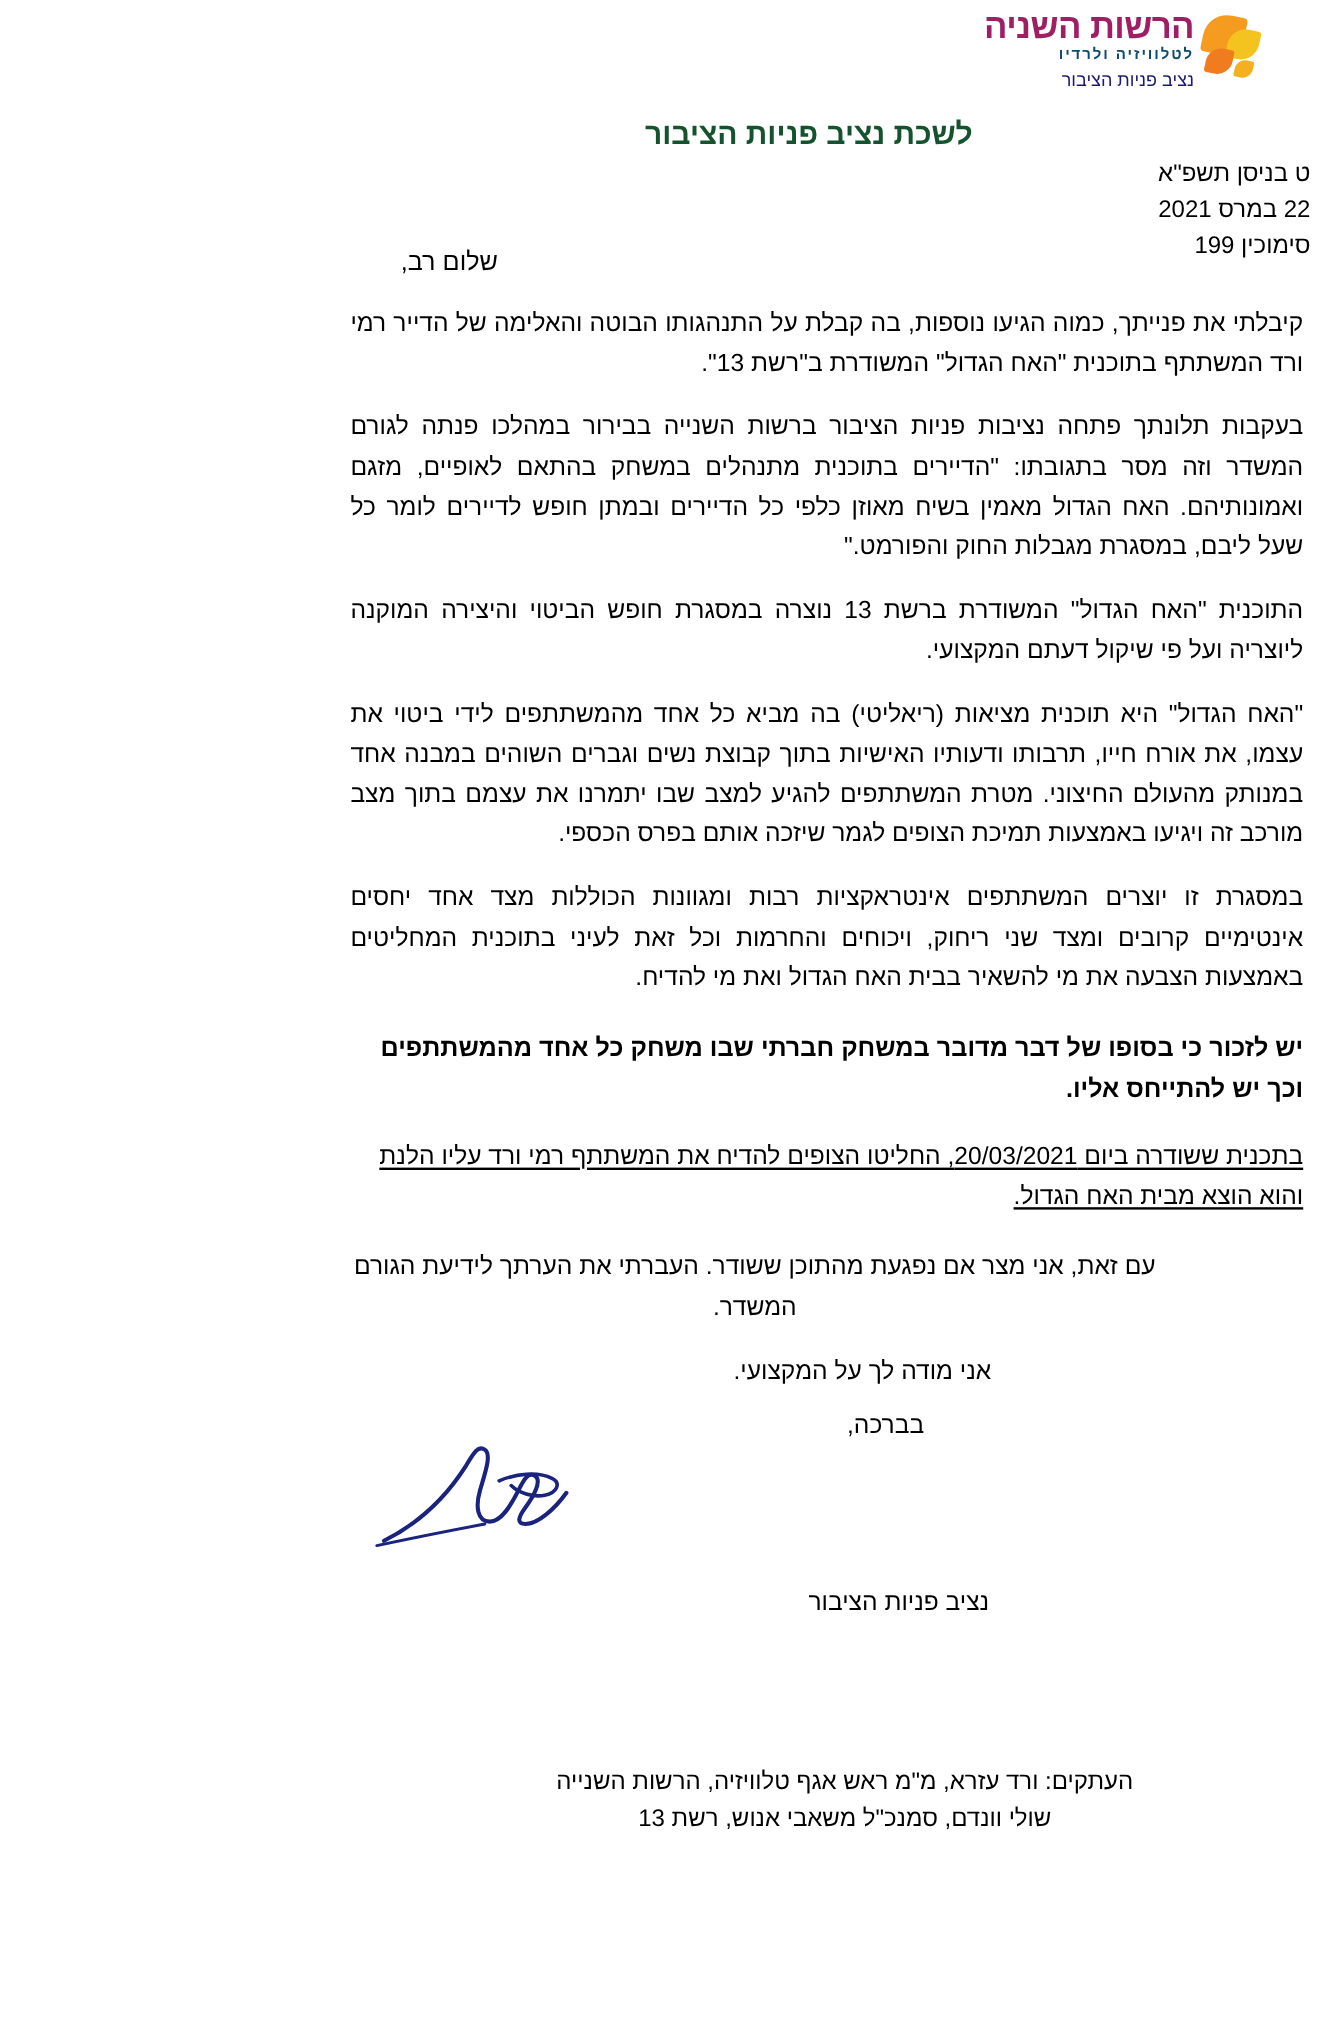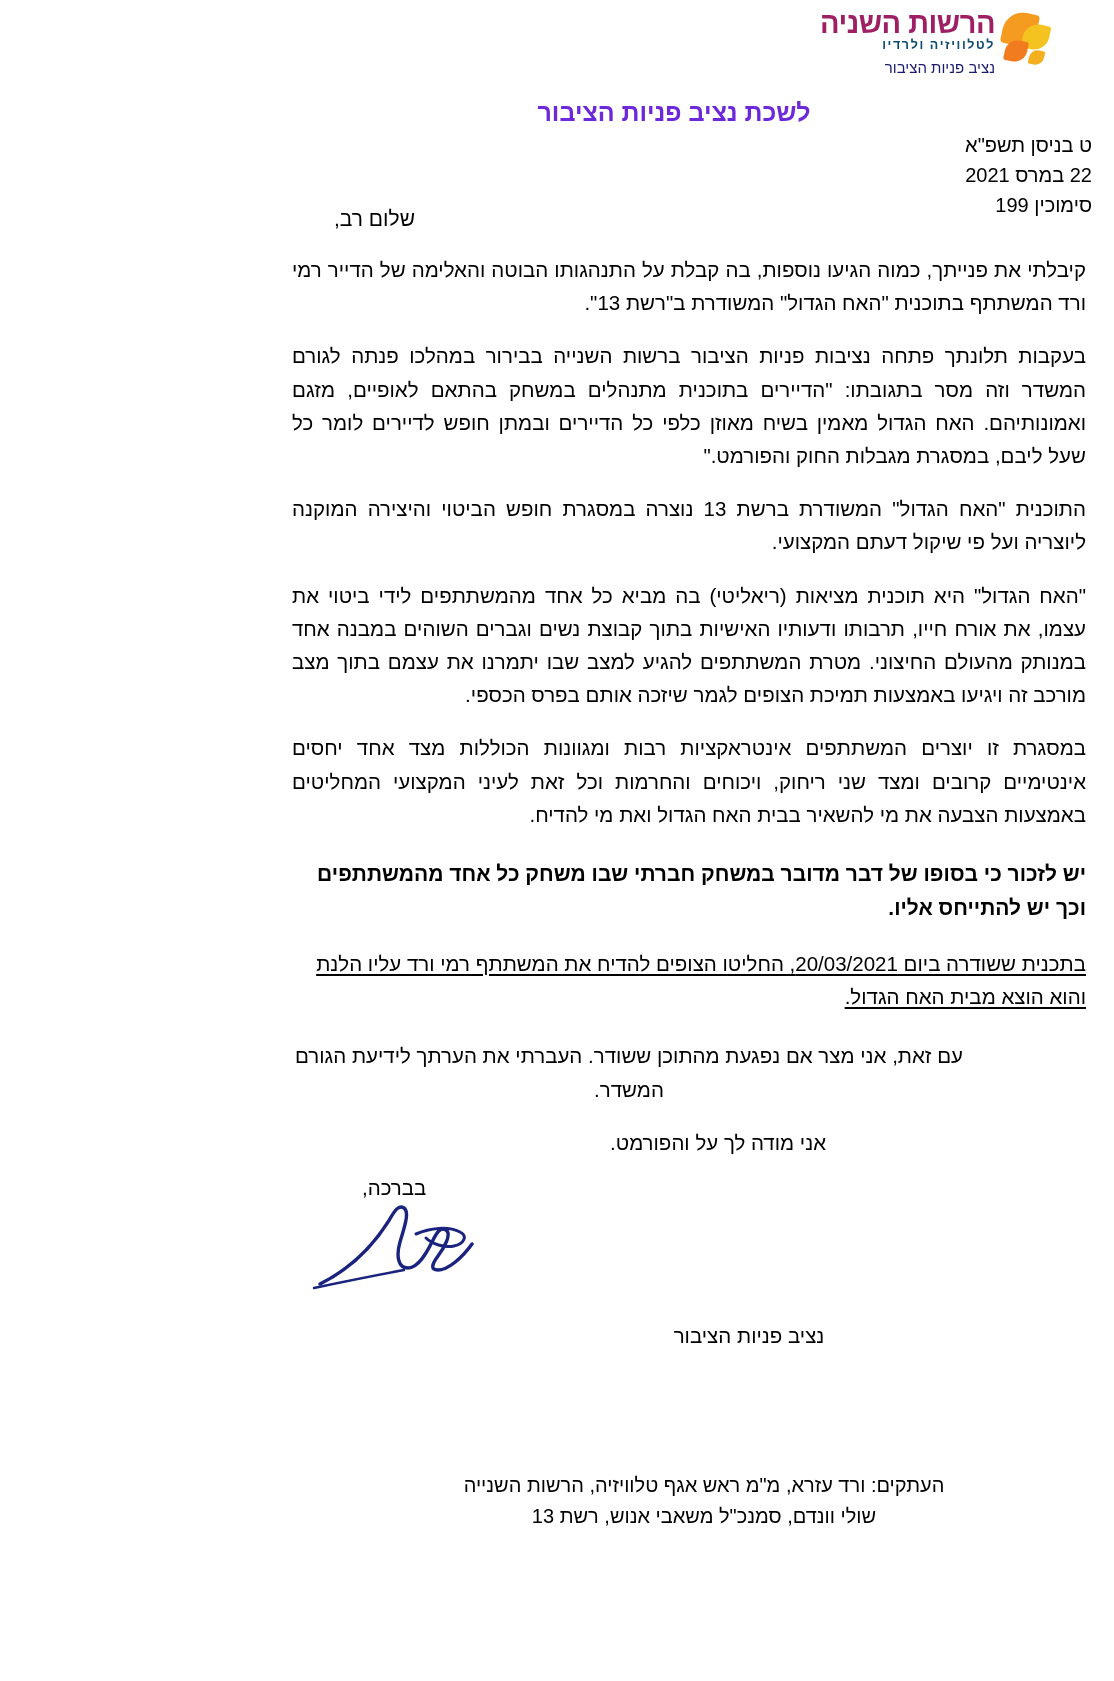--- a/index.html
+++ b/index.html
@@ -84,21 +84,21 @@
 
   
   .doc-heading {
     position: absolute;
     top: 98px;
     left: 0;
     right: 0;
     text-align: center;
     font-size: 25px;
     font-weight: bold;
-    color: #6d28d9;
+    color: #14532d;
     direction: rtl;
   }
 
   
   .date-block {
     position: absolute;
     top: 130px;
     right: 22px;
     direction: rtl;
     text-align: right;
@@ -156,21 +156,21 @@
   
   .sign-wrap {
     position: absolute;
     top: 1176px;
     right: 0;
     left: 0;
     direction: rtl;
   }
   .sign-greet {
     font-size: 20.5px;
-    text-align: left;
+    text-align: center;
     padding-left: 128px;
     margin: 0;
   }
   .sign-mark {
     position: absolute;
     top: 22px;
     left: 78px;
     width: 180px;
     height: 92px;
   }
@@ -228,28 +228,28 @@
     <div>סימוכין 199</div>
   </div>
 
   <div class="body-wrap">
     <div class="greeting">שלום רב,</div>
 
     <p class="para">קיבלתי את פנייתך, כמוה הגיעו נוספות, בה קבלת על התנהגותו הבוטה והאלימה של הדייר רמי ורד המשתתף בתוכנית "האח הגדול" המשודרת ב"רשת 13".</p>
     <p class="para">בעקבות תלונתך פתחה נציבות פניות הציבור ברשות השנייה בבירור במהלכו פנתה לגורם המשדר וזה מסר בתגובתו: "הדיירים בתוכנית מתנהלים במשחק בהתאם לאופיים, מזגם ואמונותיהם. האח הגדול מאמין בשיח מאוזן כלפי כל הדיירים ובמתן חופש לדיירים לומר כל שעל ליבם, במסגרת מגבלות החוק והפורמט."</p>
     <p class="para">התוכנית "האח הגדול" המשודרת ברשת 13 נוצרה במסגרת חופש הביטוי והיצירה המוקנה ליוצריה ועל פי שיקול דעתם המקצועי.</p>
     <p class="para">"האח הגדול" היא תוכנית מציאות (ריאליטי) בה מביא כל אחד מהמשתתפים לידי ביטוי את עצמו, את אורח חייו, תרבותו ודעותיו האישיות בתוך קבוצת נשים וגברים השוהים במבנה אחד במנותק מהעולם החיצוני. מטרת המשתתפים להגיע למצב שבו יתמרנו את עצמם בתוך מצב מורכב זה ויגיעו באמצעות תמיכת הצופים לגמר שיזכה אותם בפרס הכספי.</p>
-    <p class="para">במסגרת זו יוצרים המשתתפים אינטראקציות רבות ומגוונות הכוללות מצד אחד יחסים אינטימיים קרובים ומצד שני ריחוק, ויכוחים והחרמות וכל זאת לעיני המקצועי המחליטים באמצעות הצבעה את מי להשאיר בבית האח הגדול ואת מי להדיח.</p>
+    <p class="para">במסגרת זו יוצרים המשתתפים אינטראקציות רבות ומגוונות הכוללות מצד אחד יחסים אינטימיים קרובים ומצד שני ריחוק, ויכוחים והחרמות וכל זאת לעיני בתוכנית המחליטים באמצעות הצבעה את מי להשאיר בבית האח הגדול ואת מי להדיח.</p>
 
     <p class="para bold">יש לזכור כי בסופו של דבר מדובר במשחק חברתי שבו משחק כל אחד מהמשתתפים וכך יש להתייחס אליו.</p>
 
     <p class="para underline">בתכנית ששודרה ביום 20/03/2021, החליטו הצופים  להדיח את המשתתף רמי ורד עליו הלנת והוא הוצא מבית האח הגדול.</p>
 
     <p class="para indent-right">עם זאת, אני מצר אם נפגעת מהתוכן ששודר. העברתי את הערתך לידיעת הגורם המשדר.</p>
-    <p class="para indent-right2">אני מודה לך על והפורמט.</p>
+    <p class="para indent-right2">אני מודה לך על המקצועי.</p>
   </div>
 
   <div class="sign-wrap">
     <p class="sign-greet">בברכה,</p>
     <div class="sign-mark">
       <svg viewBox="0 0 180 92" width="180" height="92" aria-hidden="true">
         <path d="M8 86 C 40 70, 62 46, 76 24 C 82 14, 86 6, 92 10 C 98 14, 92 30, 88 44 C 84 58, 86 70, 96 70 C 106 70, 114 56, 120 44 C 124 36, 128 28, 134 32 C 140 36, 132 50, 126 58 C 120 66, 118 72, 126 72 C 136 72, 150 60, 160 46" fill="none" stroke="#1a237e" stroke-width="3.4" stroke-linecap="round" stroke-linejoin="round"></path>
         <path d="M104 36 C 118 30, 136 28, 148 34 C 156 38, 152 46, 142 48 C 132 50, 120 46, 114 40" fill="none" stroke="#1a237e" stroke-width="3" stroke-linecap="round"></path>
         <path d="M2 90 C 30 84, 60 78, 92 72" fill="none" stroke="#1a237e" stroke-width="2.4" stroke-linecap="round"></path>
       </svg>

